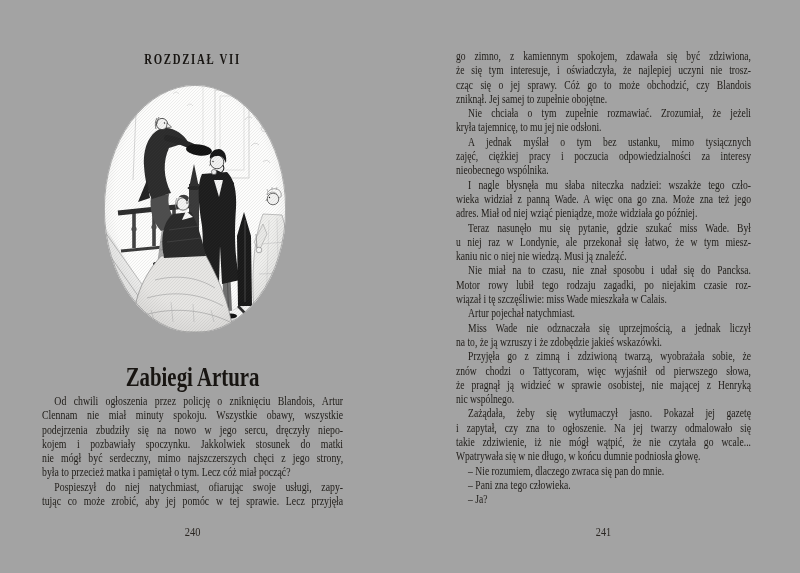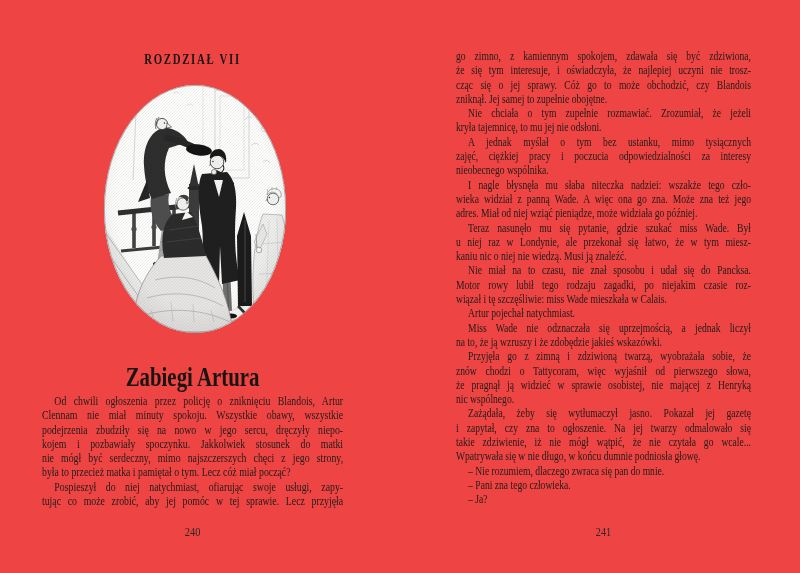--- a/index.html
+++ b/index.html
@@ -1,17 +1,17 @@
 <!DOCTYPE html>
 <html><head>
 <meta charset="utf-8">
 <style>
   html,body{margin:0;padding:0;background:#ffffff;}
   #spread{
-    position:relative;width:800px;height:573px;background:#ef4444;
+    position:relative;width:800px;height:573px;background:#a3a3a3;
     font-family:"Liberation Serif","DejaVu Serif",serif;color:#1f1c18;overflow:hidden;
   }
   .col{position:absolute;transform-origin:0 0;width:390px;}
   #left-col{left:42px;top:50px;height:510px;transform:scaleX(0.772);}
   #right-col{left:456px;top:49px;height:512px;transform:scaleX(0.7564);}
   .chapter-heading{
     position:absolute;left:0;top:2px;width:100%;text-align:center;
     font-size:14px;font-weight:700;letter-spacing:2.2px;color:#181512;
   }
   .chapter-title{

